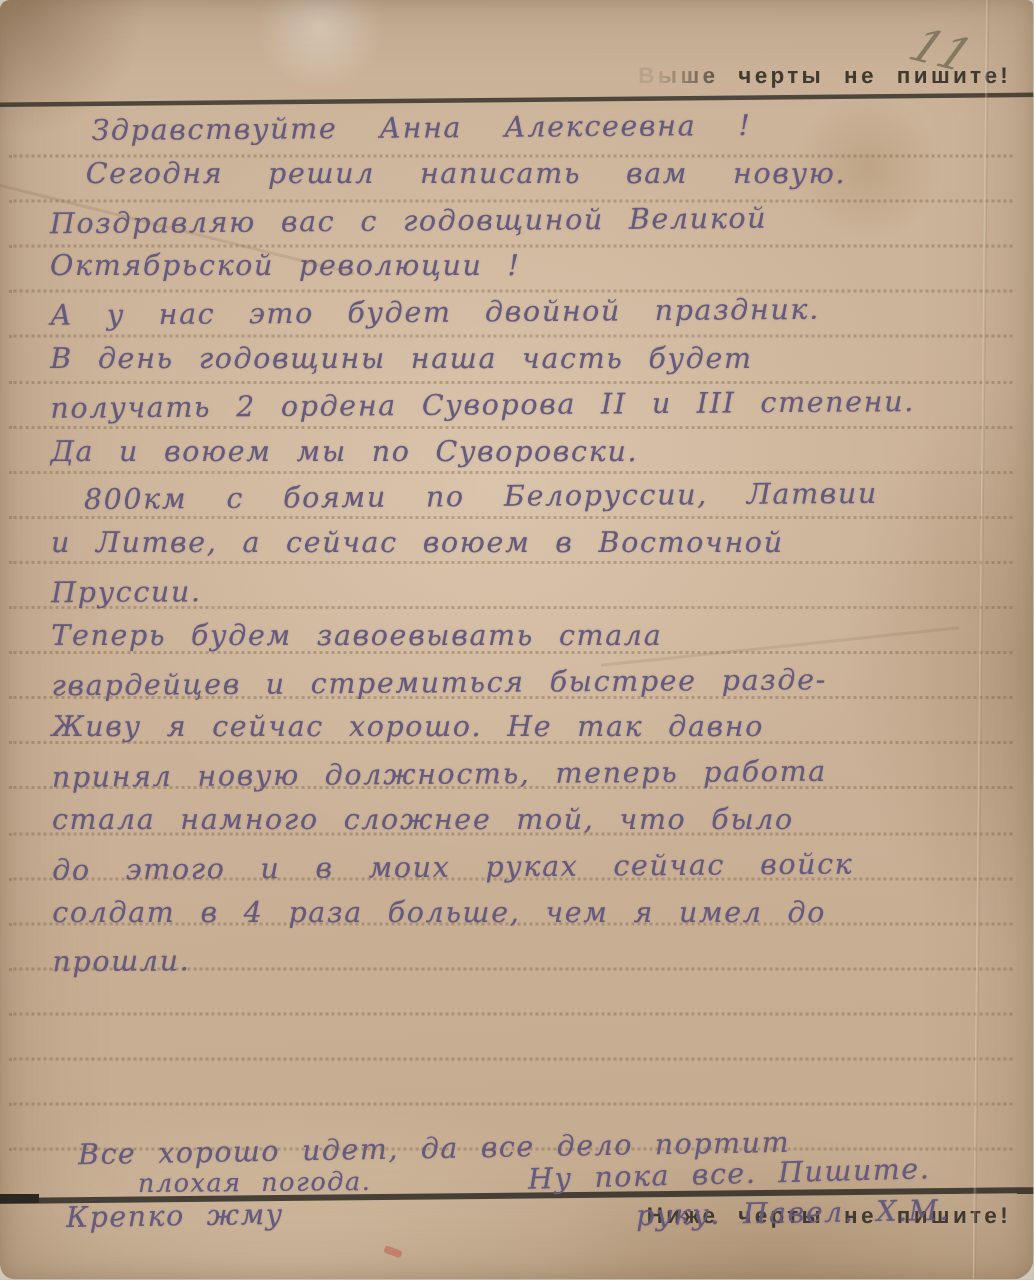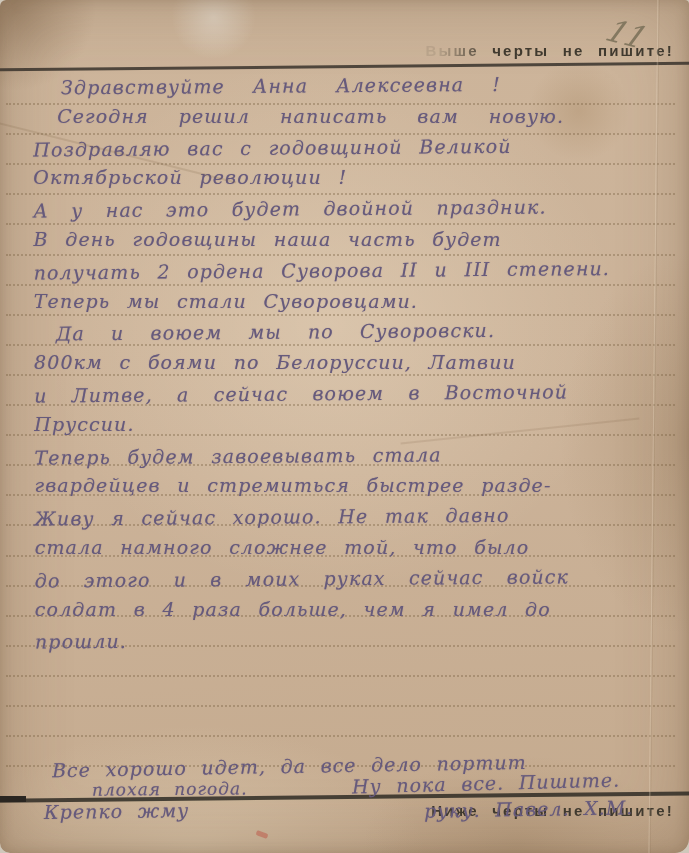--- a/index.html
+++ b/index.html
@@ -112,28 +112,28 @@
   <div class="pagenum">11</div>
 
   <div class="hw-wrap">
       <div class="hw">Здравствуйте  Анна  Алексеевна !</div>
       <div class="hw">Сегодня  решил  написать  вам  новую.</div>
       <div class="hw">Поздравляю  вас  с  годовщиной  Великой</div>
       <div class="hw">Октябрьской  революции !</div>
       <div class="hw">А  у  нас  это  будет  двойной  праздник.</div>
       <div class="hw">В  день  годовщины  наша  часть  будет</div>
       <div class="hw">получать  2  ордена  Суворова  II  и  III степени.</div>
-      <div class="hw">Теперь  мы  стали  Суворовцами.</div>
       <div class="hw">Да  и  воюем  мы  по  Суворовски.</div>
       <div class="hw">800км  с  боями  по  Белоруссии,  Латвии</div>
       <div class="hw">и  Литве,  а  сейчас  воюем  в  Восточной</div>
       <div class="hw">Пруссии.</div>
       <div class="hw">Теперь  будем  завоевывать  стала</div>
       <div class="hw">гвардейцев  и  стремиться  быстрее  разде-</div>
       <div class="hw">Живу  я  сейчас  хорошо.  Не  так  давно</div>
+      <div class="hw">принял  новую  должность,  теперь  работа</div>
       <div class="hw">стала  намного  сложнее  той,  что  было</div>
       <div class="hw">до  этого  и   в  моих  руках  сейчас  войск</div>
       <div class="hw">солдат  в  4  раза  больше,  чем  я  имел  до</div>
       <div class="hw">прошли.</div>
     </div>
 
   <div class="closing closing-main">Все  хорошо  идет,  да  все  дело  портит</div>
   <div class="closing closing-insert">плохая  погода.</div>
   <div class="closing closing-tail">Ну  пока  все.  Пишите.</div>
 

